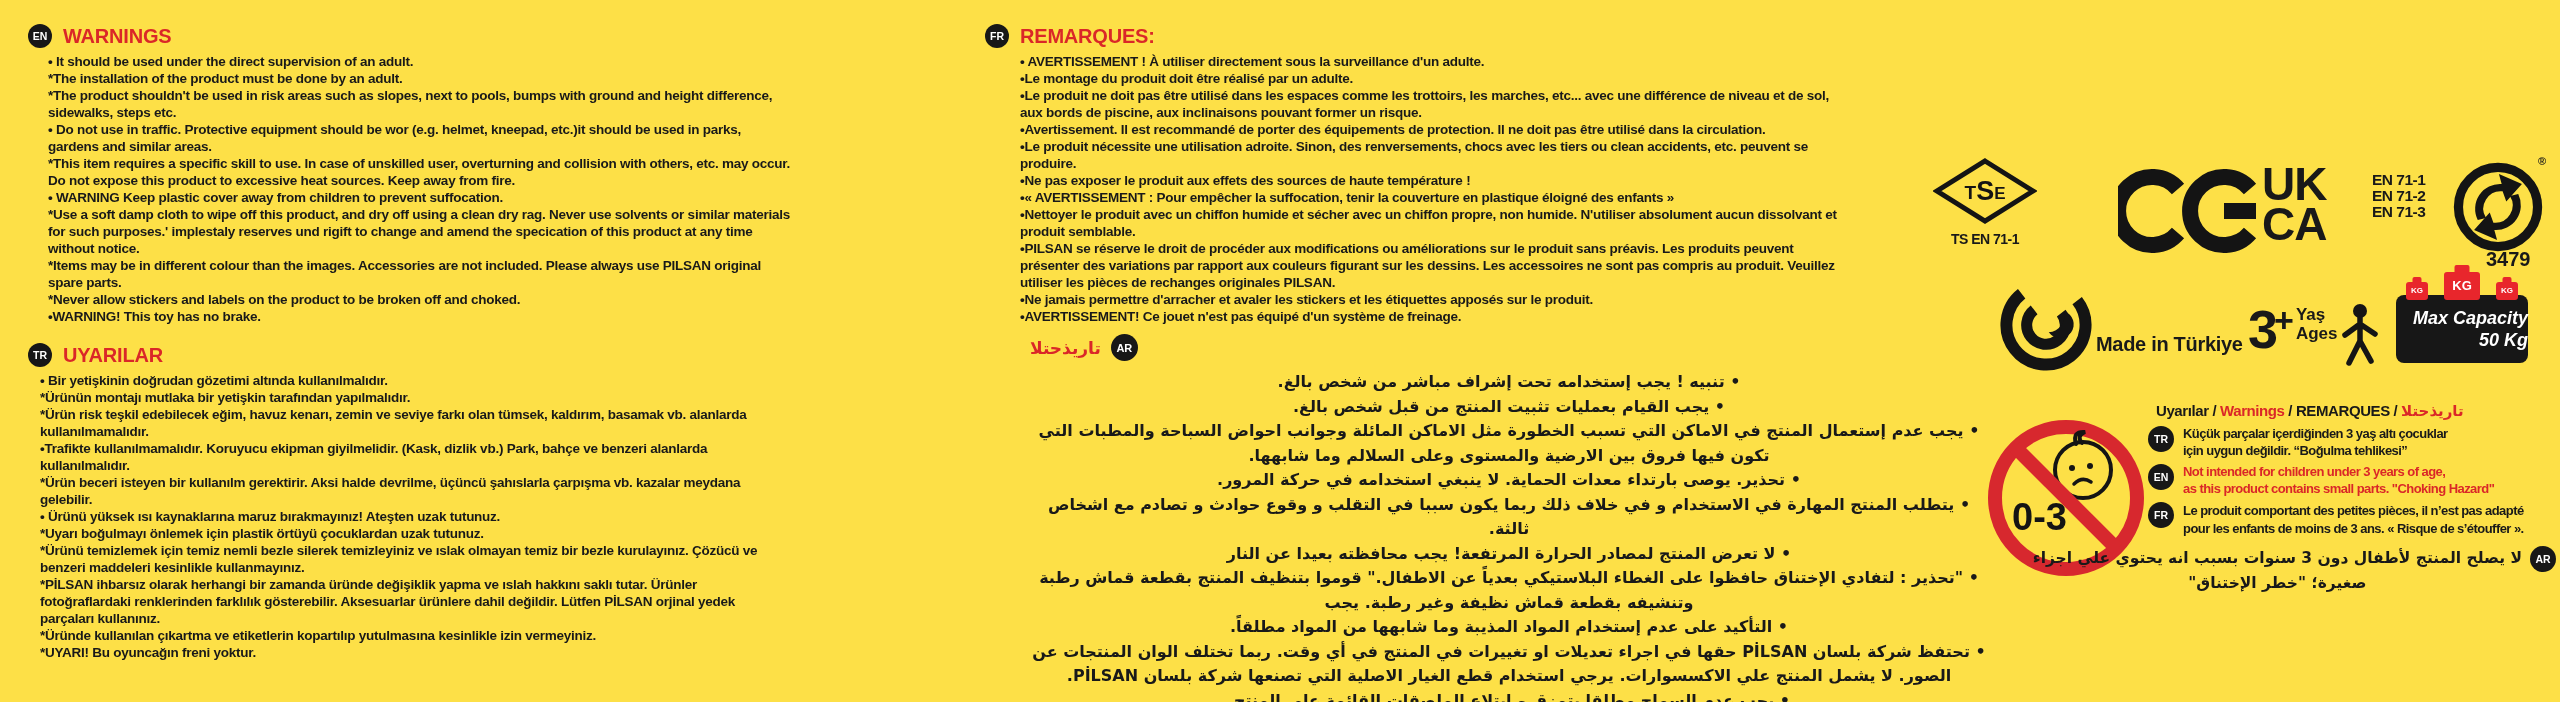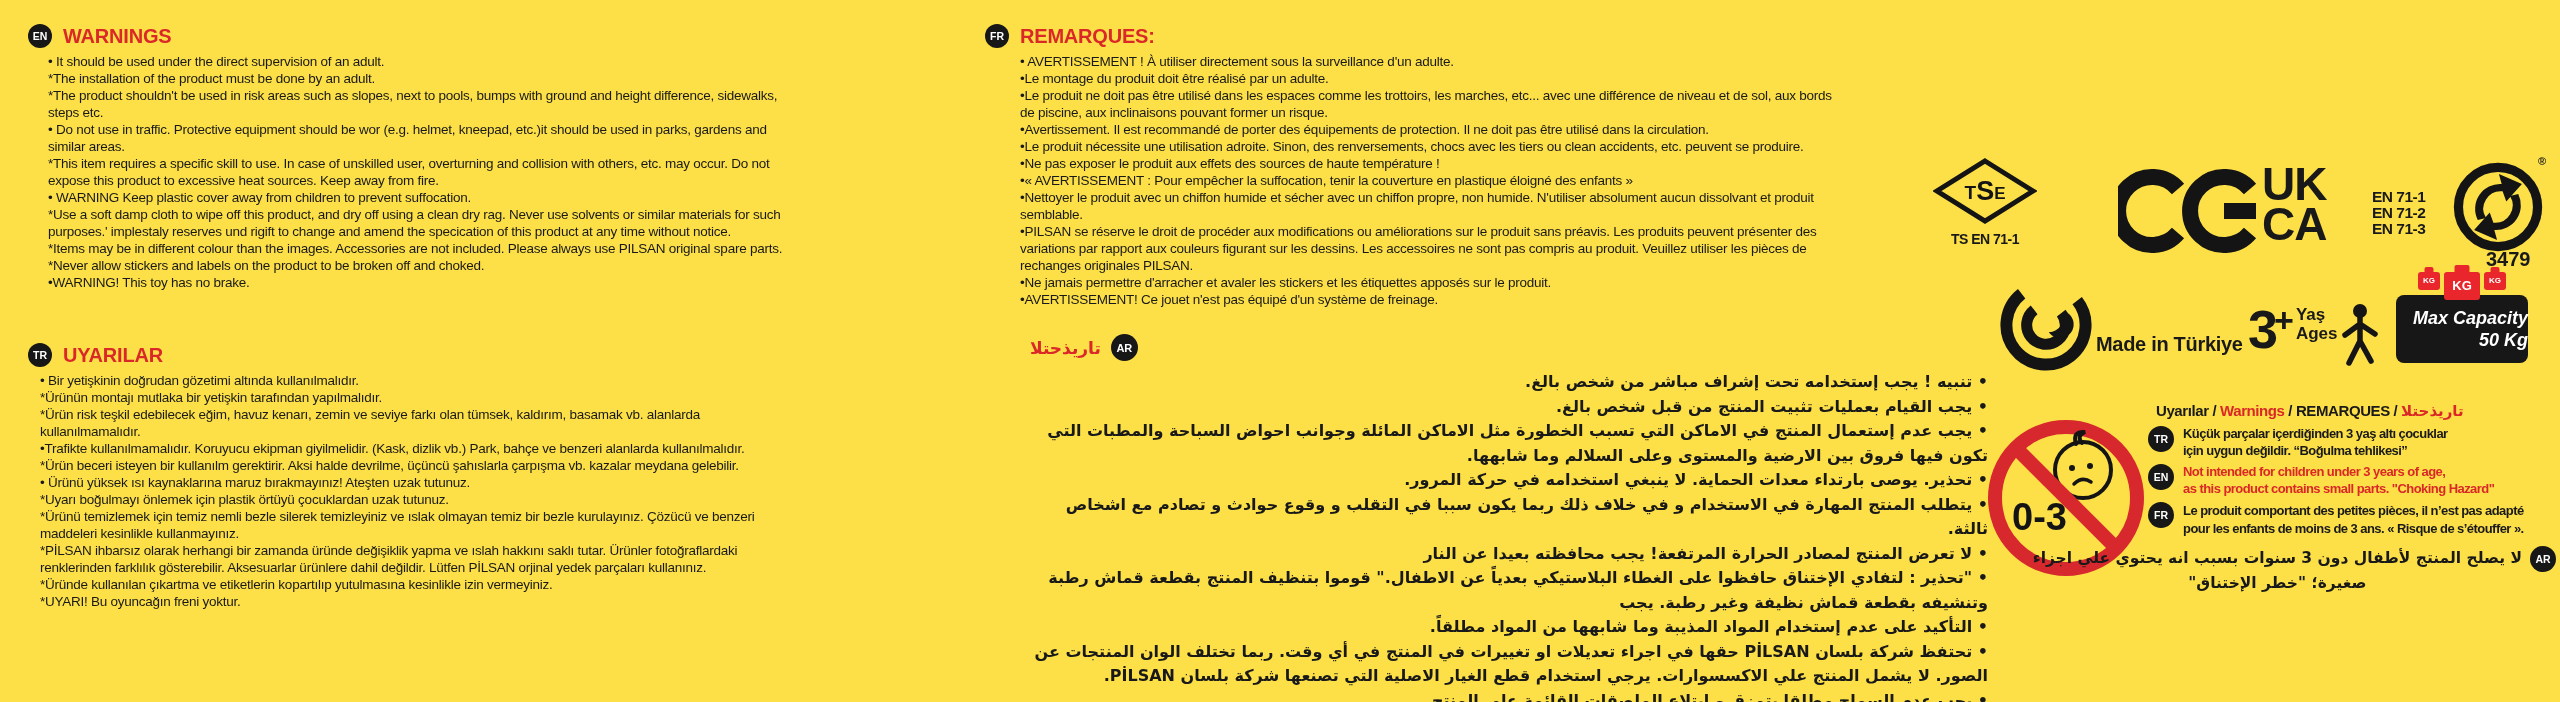--- a/index.html
+++ b/index.html
@@ -7,53 +7,53 @@
          font-family:"Liberation Sans",sans-serif;color:#191919;overflow:hidden;}
   .abs{position:absolute;}
   
   .badge{display:inline-flex;align-items:center;justify-content:center;background:#171717;color:#fff;
          border-radius:50%;font-weight:bold;flex-shrink:0;}
   .badge.lg{width:24px;height:24px;font-size:10.5px;}
   .badge.sm{width:26px;height:26px;font-size:10.5px;}
   
   .sec-head{display:flex;align-items:center;gap:11px;height:24px;}
   .sec-title{margin:0;font-size:20px;font-weight:bold;color:#da2728;letter-spacing:-0.2px;}
-  .body-text{margin-top:5px;font-size:13.5px;line-height:17px;font-weight:normal;letter-spacing:-0.25px;}
+  .body-text{margin-top:5px;font-size:13.5px;line-height:17px;font-weight:bold;letter-spacing:-0.25px;}
   .body-text p{margin:0;}
   .col-en{left:28px;top:24px;width:770px;}
   .col-en .body-text{margin-left:20px;width:742px;}
   .col-tr{left:28px;top:343px;width:770px;}
   .col-tr .body-text{margin-left:12px;width:742px;}
   .col-fr{left:985px;top:24px;width:860px;}
   .col-fr .body-text{margin-left:35px;width:818px;}
   .col-ar{left:1030px;top:334px;width:958px;}
   .ar-head{display:flex;direction:rtl;justify-content:flex-end;align-items:center;gap:10px;margin-left:0;margin-right:148px;height:27px;}
   .ar-head .badge{width:27px;height:27px;font-size:11px;}
   .ar-title{margin:0;font-size:17px;font-weight:bold;color:#da2728;font-family:"DejaVu Sans",sans-serif;}
   .ar-body{direction:rtl;text-align:right;margin-top:9px;font-size:16px;line-height:24.5px;font-weight:bold;
            font-family:"DejaVu Sans",sans-serif;letter-spacing:0;}
-  .ar-body p{margin:0;}
+  .ar-body p{margin:0;text-align:center;}
   
   #tse{left:1932px;top:158px;width:106px;text-align:center;}
   #tse .std{margin-top:3px;font-size:14px;font-weight:bold;letter-spacing:-0.5px;white-space:nowrap;}
   #ce{left:2118px;top:163px;}
   #ukca{left:2262px;top:164px;font-size:46px;line-height:40px;font-weight:bold;letter-spacing:-1px;}
-  #en71{left:2372px;top:189px;font-size:15.5px;line-height:16px;font-weight:bold;letter-spacing:-0.5px;white-space:nowrap;}
+  #en71{left:2372px;top:172px;font-size:15.5px;line-height:16px;font-weight:bold;letter-spacing:-0.5px;white-space:nowrap;}
   #greendot{left:2452px;top:161px;width:92px;}
   #gd-reg{left:2538px;top:155px;font-size:11px;font-weight:bold;}
   #gd-num{left:2486px;top:248px;font-size:20px;font-weight:bold;}
   #crescent{left:2000px;top:276px;}
   #madein{left:2096px;top:333px;font-size:20px;font-weight:bold;letter-spacing:-0.3px;white-space:nowrap;}
   #age3{left:2248px;top:303px;display:flex;align-items:flex-start;}
   #age3 .num{font-size:54px;line-height:52px;font-weight:bold;letter-spacing:-2px;}
   #age3 .plus{font-size:34px;line-height:34px;font-weight:bold;margin-left:-2px;}
   #age3 .yas-ages{margin-left:2px;margin-top:2px;font-size:17px;line-height:19px;font-weight:bold;}
   #age3 .kid{margin-left:2px;margin-top:0;}
   #capacity{left:2396px;top:272px;width:132px;display:flex;flex-direction:column;align-items:center;}
-  .weights{display:flex;gap:4px;margin-bottom:-5px;z-index:2;}
+  .weights{display:flex;align-items:flex-end;gap:16px;margin-bottom:-5px;z-index:2;}
   .weight{background:#e8262c;color:#fff;font-weight:bold;text-align:center;border-radius:3px;position:relative;}
   .weight .knob{position:absolute;left:50%;transform:translateX(-50%);background:#e8262c;border-radius:2px 2px 0 0;}
   .weight.big{width:36px;height:28px;font-size:13px;line-height:28px;}
   .weight.big .knob{top:-7px;width:15px;height:7px;}
   .weight.small{width:22px;height:18px;font-size:8px;line-height:18px;}
   .weight.small .knob{top:-5px;width:9px;height:5px;}
   .plate{width:132px;height:68px;background:#171717;border-radius:8px;color:#fff;display:flex;flex-direction:column;
          align-items:flex-end;justify-content:center;font-weight:bold;font-style:italic;font-size:18px;line-height:22px;z-index:1;}
   
   #choking-symbol{left:1984px;top:416px;}

